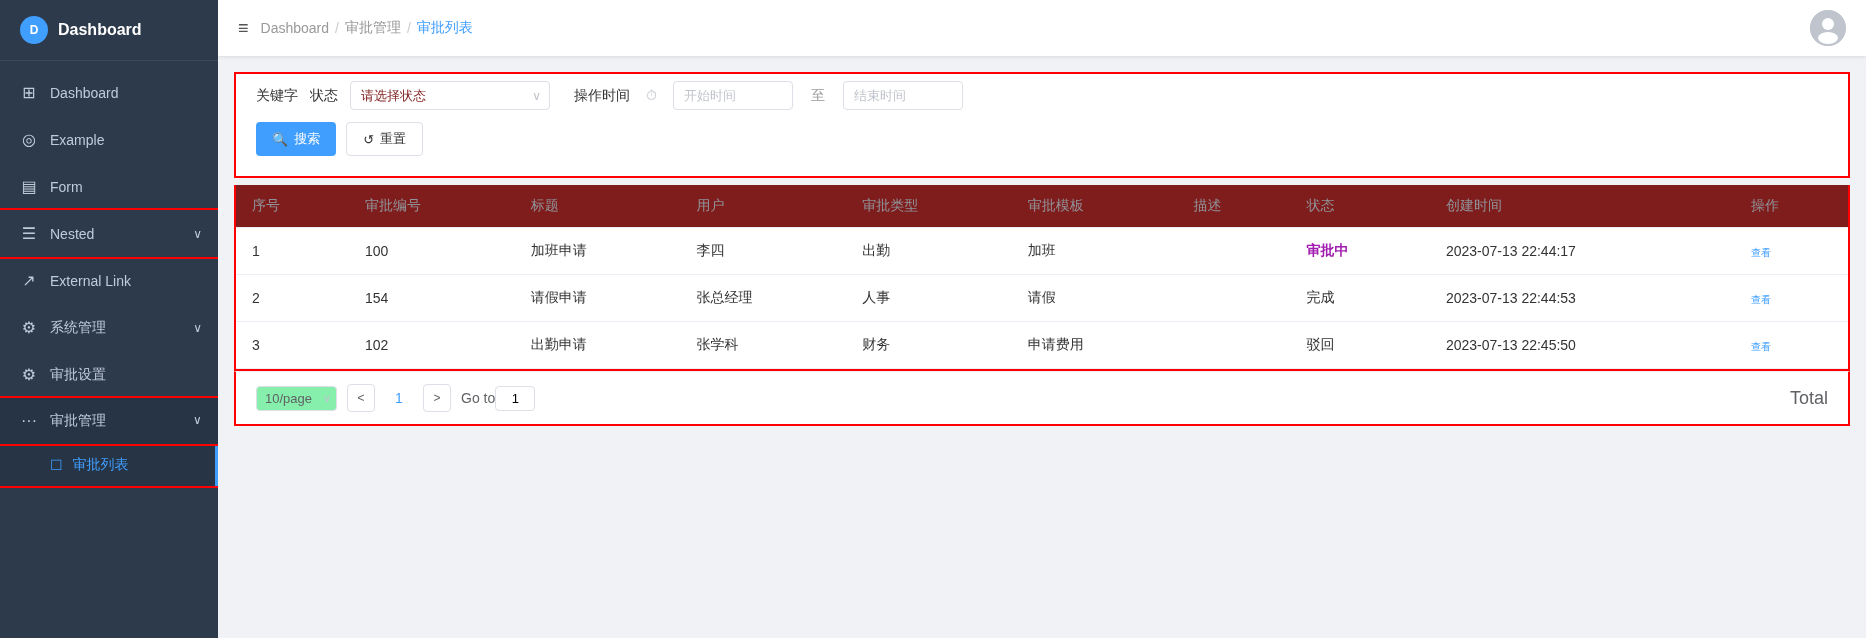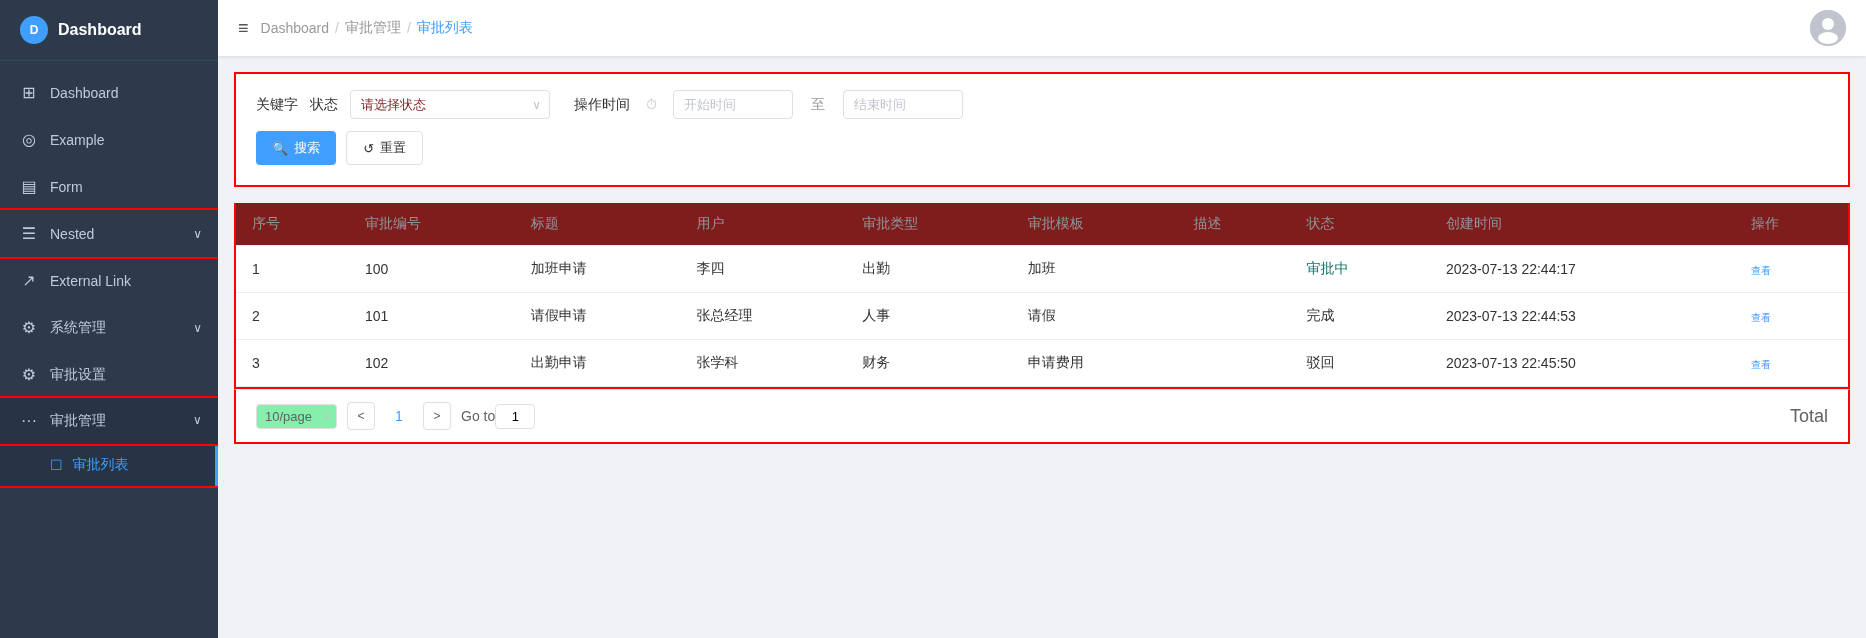--- a/index.html
+++ b/index.html
@@ -152,23 +152,23 @@
     
     .content {
       flex: 1;
       overflow: auto;
       padding: 16px;
     }
 
     
     .filter-section {
       background: #fff;
-      padding: 16px 20px 10px;
+      padding: 7px 20px 10px;
       border: 2px solid red;
-      margin-bottom: 16px;
+      margin-bottom: 7px;
     }
     .filter-row {
       display: flex;
       align-items: center;
       gap: 12px;
       flex-wrap: wrap;
       margin-bottom: 12px;
     }
     .filter-label {
       font-size: 14px;
@@ -299,21 +299,21 @@
       font-size: 14px;
       color: #333;
     }
     .link-btn {
       color: #409eff;
       cursor: pointer;
       font-size: 10px;
       background: none;
       border: none;
     }
-    .status-processing { color: #0f766e; }
+    .status-processing { color: #a21caf; font-weight: bold; }
     .status-done { color: #333; }
     .status-rejected { color: #333; }
 
     
     .pagination-section {
       background: #fff;
       border: 2px solid red;
       border-top: 1px solid #ebeef5;
       padding: 12px 20px;
       display: flex;
@@ -529,21 +529,21 @@
             <td>李四</td>
             <td>出勤</td>
             <td>加班</td>
             <td></td>
             <td class="status-processing">审批中</td>
             <td>2023-07-13 22:44:17</td>
             <td><button class="link-btn">查看</button></td>
           </tr>
           <tr>
             <td>2</td>
-            <td>101</td>
+            <td>154</td>
             <td>请假申请</td>
             <td>张总经理</td>
             <td>人事</td>
             <td>请假</td>
             <td></td>
             <td class="status-done">完成</td>
             <td>2023-07-13 22:44:53</td>
             <td><button class="link-btn">查看</button></td>
           </tr>
           <tr>

